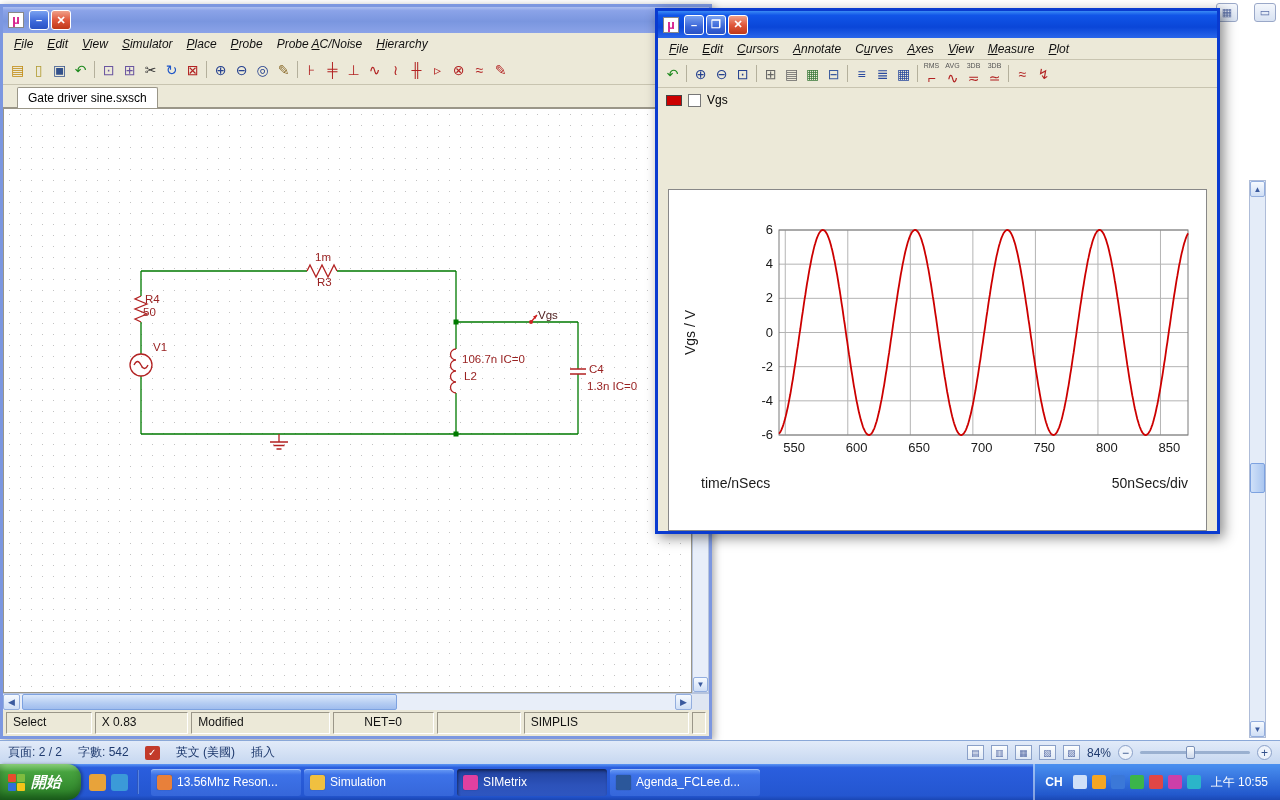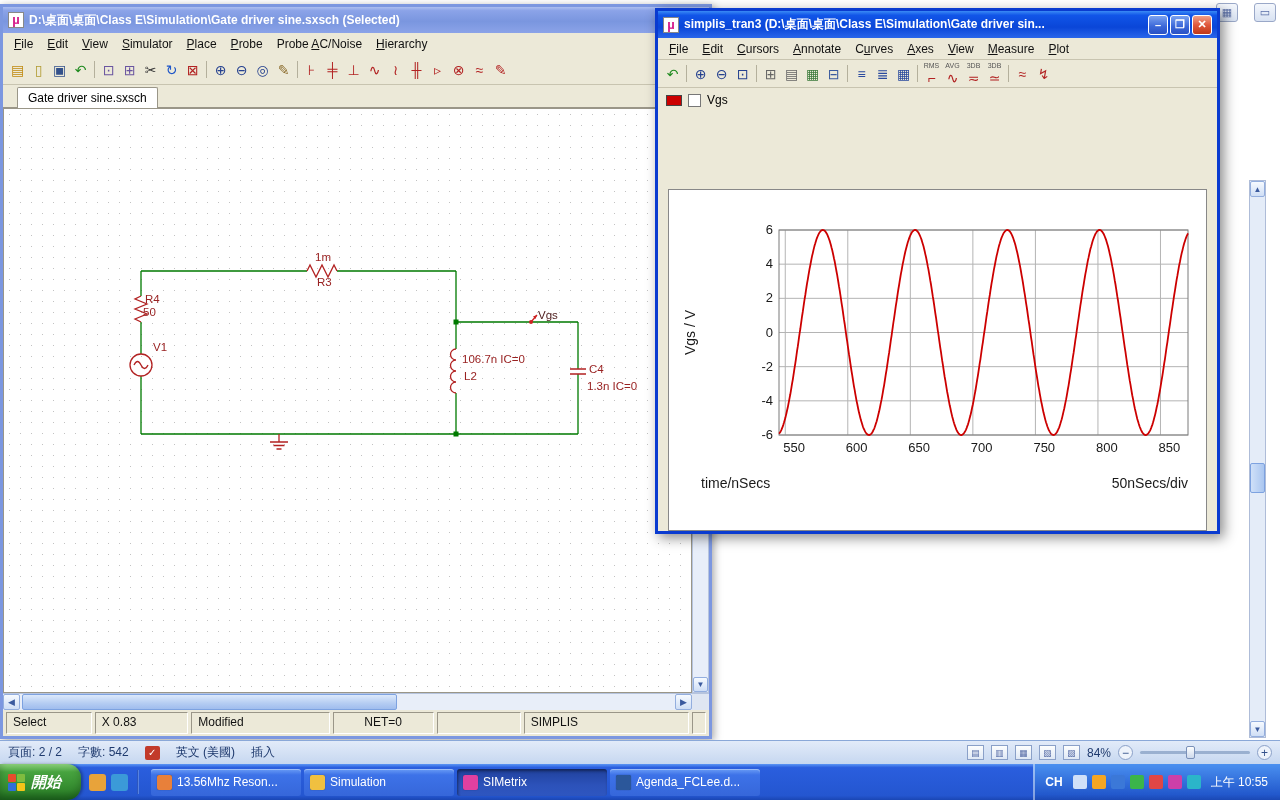--- a/index.html
+++ b/index.html
@@ -18,21 +18,21 @@
   .titlebar{height:26px;display:flex;align-items:center;gap:5px;padding:0 5px;color:#fff;font-weight:bold;font-size:12px;}
   .titlebar.inactive{background:linear-gradient(180deg,#aebfef 0%,#8ba3e8 14%,#7a96df 55%,#8ba3e8 100%);}
   .titlebar.active{background:linear-gradient(180deg,#3a8af5 0%,#1155e8 16%,#0a46d8 60%,#2a66ea 100%);}
   .appicon{width:16px;height:16px;background:#fff;border:1px solid #888;color:#d41a8a;font-weight:bold;font-size:13px;line-height:14px;text-align:center;flex:0 0 auto;}
   .titletext{flex:1;white-space:nowrap;overflow:hidden;text-overflow:ellipsis;}
   .winbtns{display:flex;gap:2px;flex:0 0 auto;}
   .wbtn{width:20px;height:20px;border:1px solid #fff;border-radius:3px;display:flex;align-items:center;justify-content:center;font-size:11px;color:#fff;font-weight:bold;}
   .wbtn.min,.wbtn.max{background:linear-gradient(180deg,#7aa2f0,#3a66d8 60%,#2a52c4);}
   .wbtn.close{background:linear-gradient(180deg,#f0a088,#e0583c 50%,#c03818);}
   .menubar{display:flex;align-items:center;background:#ece9d8;padding:0 4px;font-size:12px;color:#111;}
-  .menu-item{padding:12px 7px;cursor:default;}
+  .menu-item{padding:12px 7px;cursor:default;font-style:italic;}
   .toolbar{display:flex;align-items:center;background:#ece9d8;padding:0 4px;border-bottom:1px solid #c8c4b0;}
   .tbicon{width:21px;height:24px;display:flex;flex-direction:column;justify-content:center;align-items:center;font-size:14px;position:relative;}
   .tbicon.labeled{justify-content:flex-end;}
   .tblbl{font-size:7px;line-height:8px;color:#555;}
   .tbsep{width:1px;height:17px;background:#b4b09c;margin:0 3px;}
   .statusbar{display:flex;gap:3px;align-items:stretch;background:#ece9d8;padding:2px 3px;}
   .statusseg{border:1px solid;border-color:#9a9688 #fff #fff #9a9688;font-size:12px;padding:2px 6px;white-space:nowrap;overflow:hidden;color:#111;}
   .tabrow{display:flex;align-items:flex-end;background:#ece9d8;padding-left:14px;border-bottom:1px solid #9a9688;}
   .tab{background:#fff;border:1px solid #9a9688;border-bottom:none;border-radius:2px 2px 0 0;padding:3px 10px;font-size:12px;position:relative;top:1px;}
 
@@ -106,21 +106,20 @@
   <div id="wordScroll">
     <div class="sArrow up">▲</div>
     <div id="wordThumb"></div>
     <div class="sArrow down">▼</div>
   </div>
 </div>
 
 <div id="schemWin">
   <div class="titlebar inactive">
     <span class="appicon">µ</span>
-    <span class="titletext">D:\桌面\桌面\Class E\Simulation\Gate driver sine.sxsch (Selected)</span>
     <span class="winbtns">
       <span class="wbtn min">–</span>
       <span class="wbtn close">✕</span>
     </span>
   </div>
   <div class="menubar" id="schemMenu">
       <span class="menu-item"><u>F</u>ile</span>
       <span class="menu-item"><u>E</u>dit</span>
       <span class="menu-item"><u>V</u>iew</span>
       <span class="menu-item"><u>S</u>imulator</span>
@@ -272,21 +271,20 @@
       <div class="statusseg" style="width: 104px; text-align: center;">NET=0</div>
       <div class="statusseg" style="width: 86px;"></div>
       <div class="statusseg" style="width: 170px;">SIMPLIS</div>
       <div class="statusseg" style="flex: 1 1 0%;"></div>
     </div>
 </div>
 
 <div id="waveWin">
   <div class="titlebar active">
     <span class="appicon">µ</span>
-    <span class="titletext">simplis_tran3 (D:\桌面\桌面\Class E\Simulation\Gate driver sin...</span>
     <span class="winbtns">
       <span class="wbtn min">–</span>
       <span class="wbtn max">❒</span>
       <span class="wbtn close">✕</span>
     </span>
   </div>
   <div class="menubar">
       <span class="menu-item"><u>F</u>ile</span>
       <span class="menu-item"><u>E</u>dit</span>
       <span class="menu-item"><u>C</u>ursors</span>

